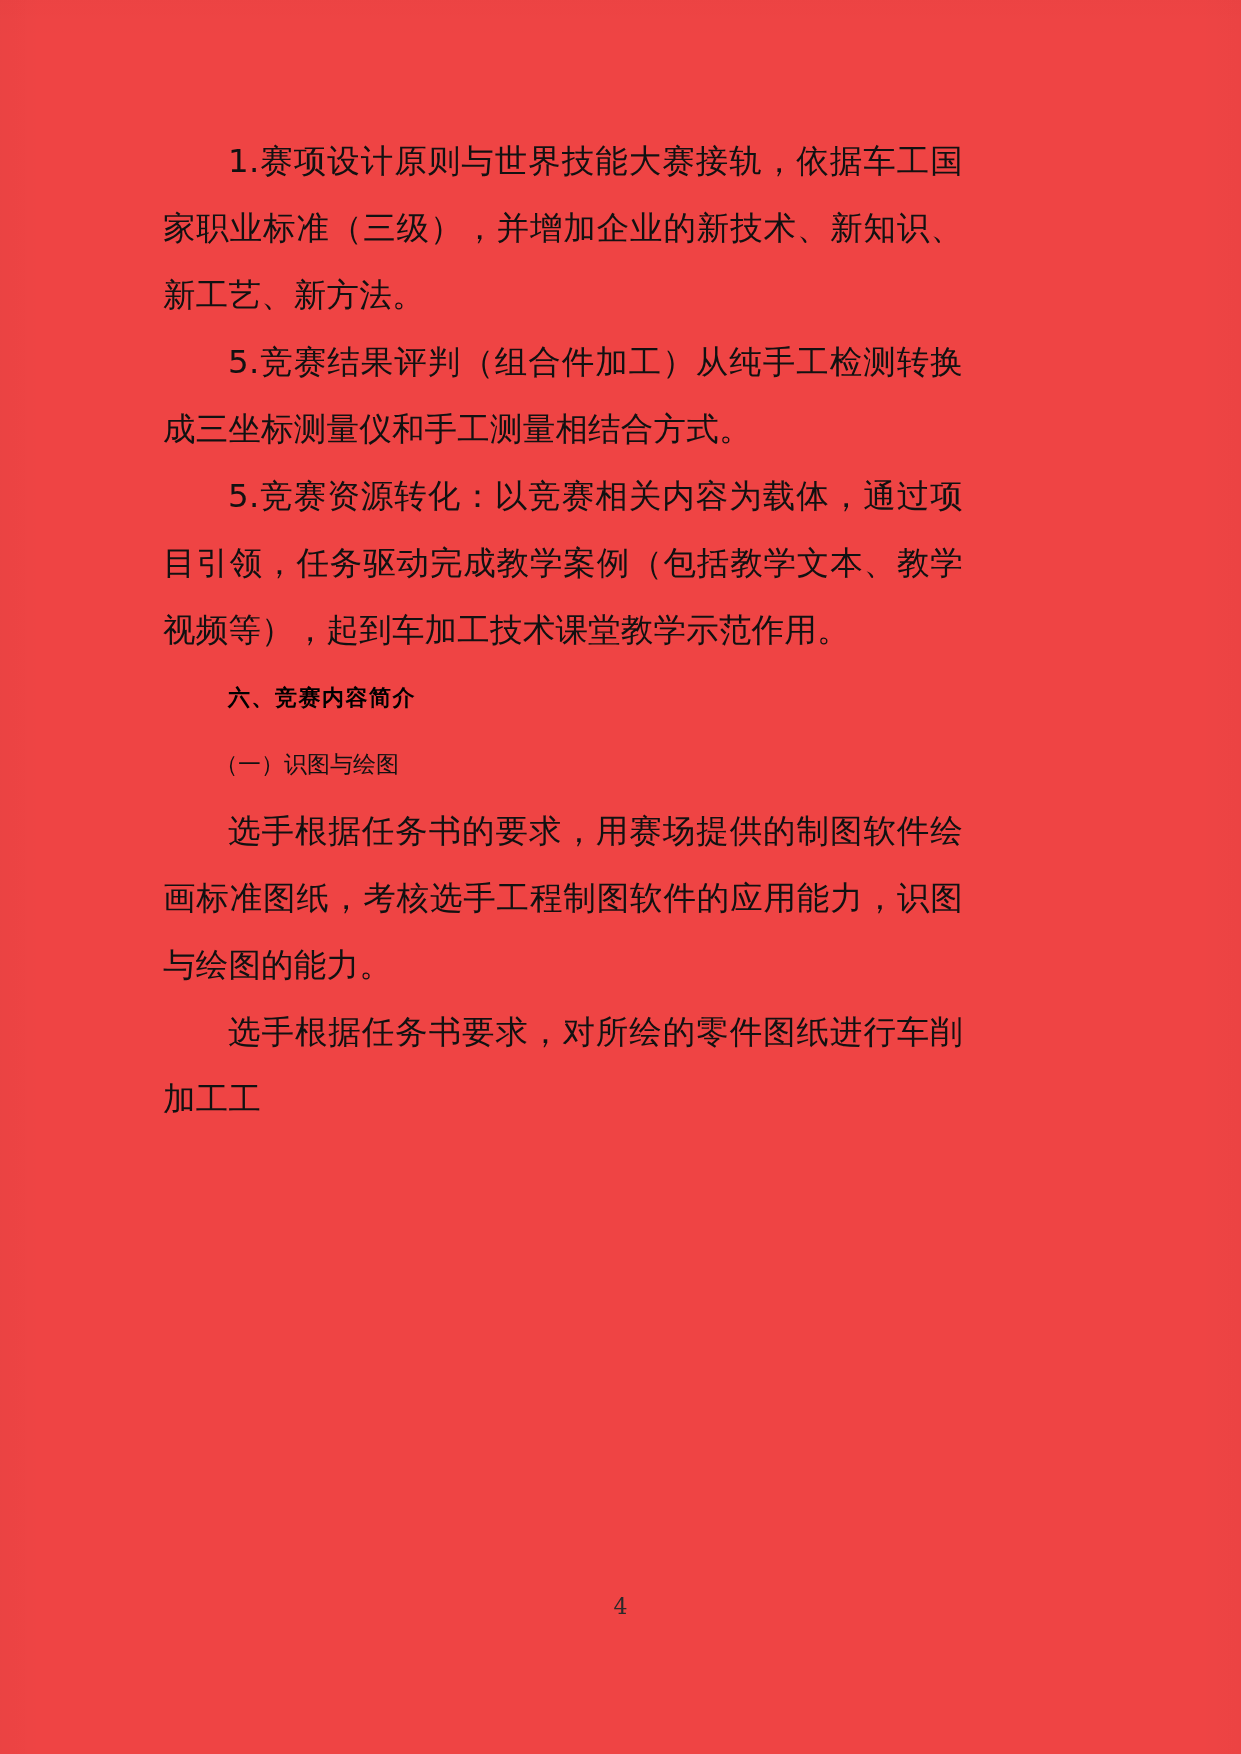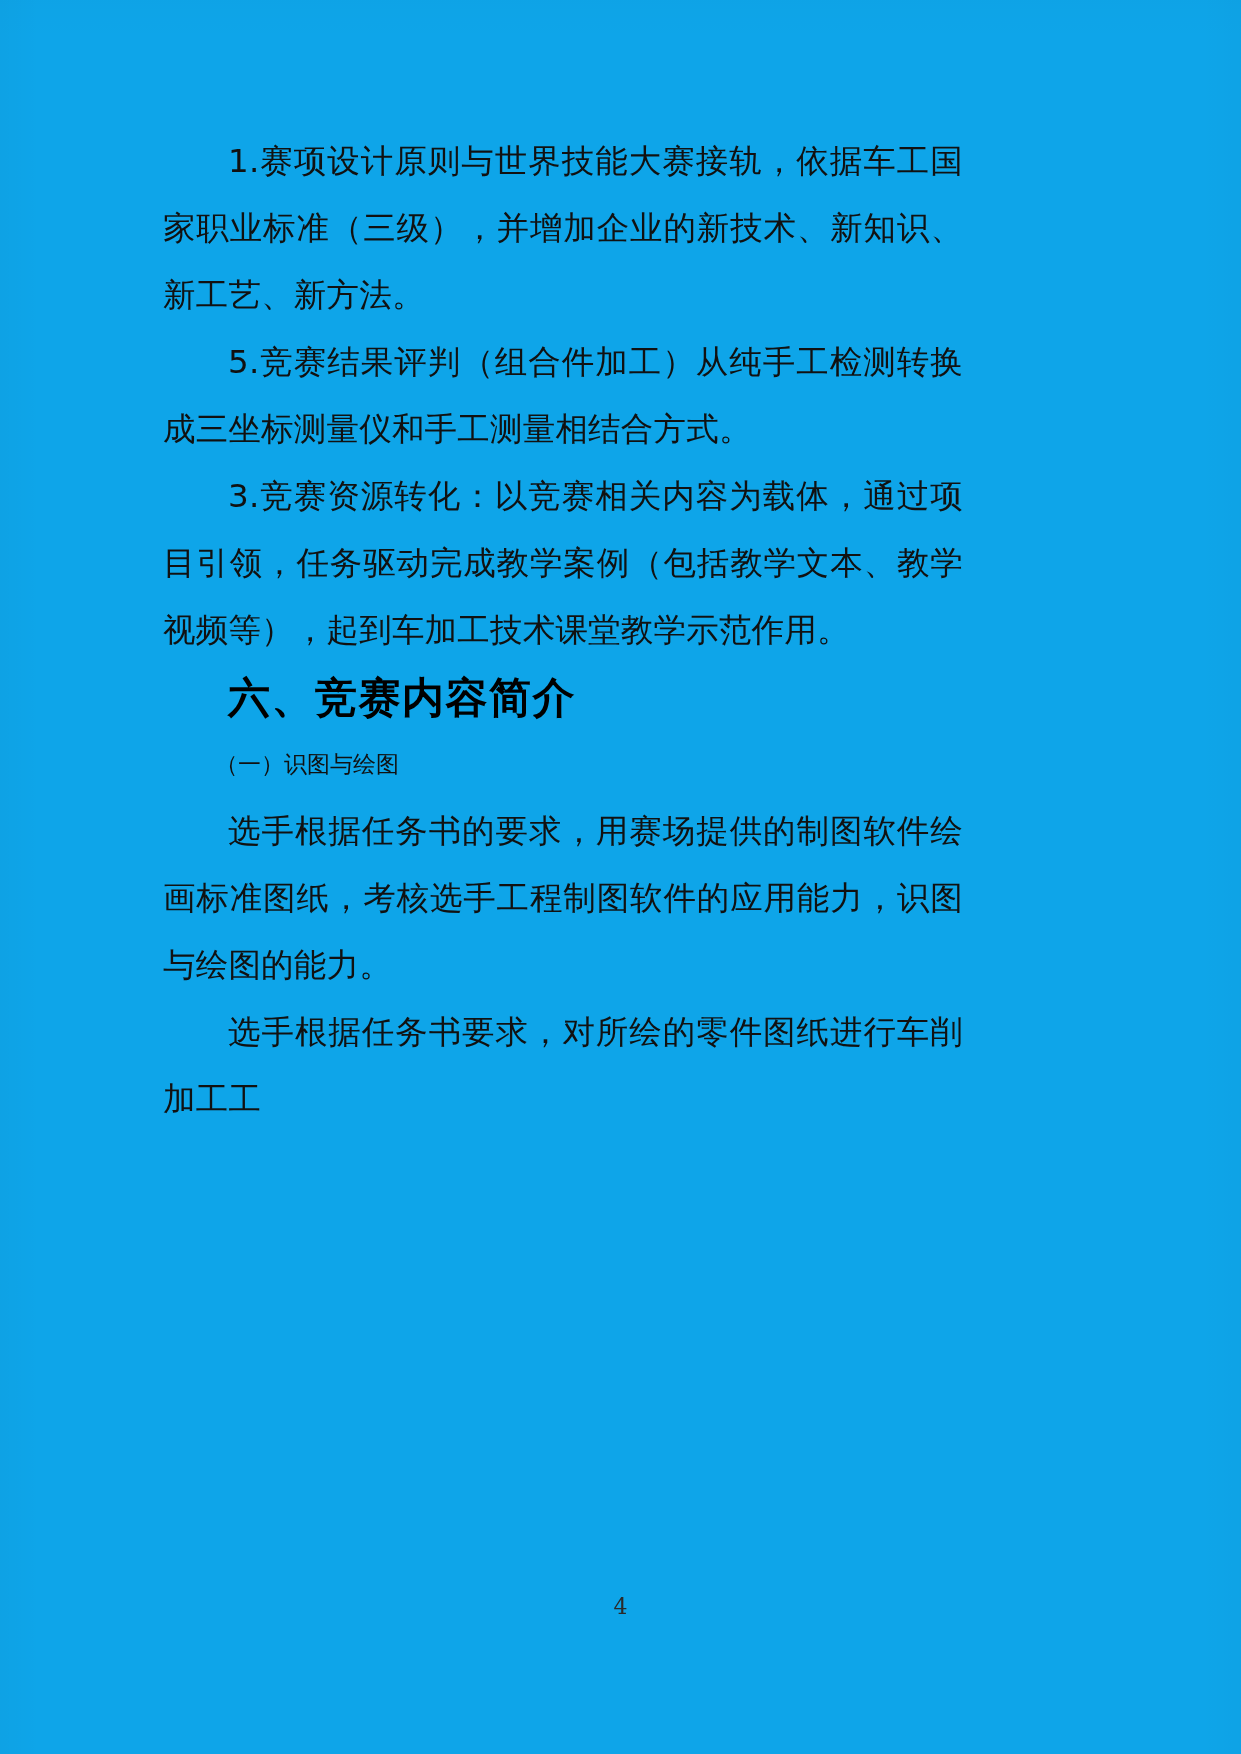--- a/index.html
+++ b/index.html
@@ -12,21 +12,21 @@
     height: 1754px;
     position: relative;
     overflow: hidden;
     font-family: "DejaVu Sans", "Liberation Sans", sans-serif;
   }
 
   
   #page {
     position: absolute;
     inset: 0;
-    background: #0ea5e9;
+    background: #ef4444;
   }
 
   
   #page::before {
     content: "";
     position: absolute;
     inset: 0;
     background:
       linear-gradient(to right, rgba(0,0,0,0.018) 0px, rgba(0,0,0,0) 40px),
       linear-gradient(to left,  rgba(0,0,0,0.015) 0px, rgba(0,0,0,0) 40px),
@@ -51,21 +51,21 @@
     margin: 0;
     font-weight: 500;
     -webkit-font-smoothing: none;
   }
 
   .indent-2 {
     text-indent: 65px;
   }
 
   .heading {
-    font-size: 42px;
+    font-size: 22px;
     line-height: 67px;
     color: #000000;
     font-weight: bold;
     margin: 0;
     text-indent: 65px;
     letter-spacing: 1.5px;
   }
 
   .subheading {
     font-size: 23px;
@@ -93,21 +93,21 @@
 <div id="page">
 
   <div id="text-body">
 
     <p class="para indent-2">1.赛项设计原则与世界技能大赛接轨，依据车工国家职业标准（三级），并增加企业的新技术、新知识、新工艺、新方法。</p>
 
 
 
     <p class="para indent-2">5.竞赛结果评判（组合件加工）从纯手工检测转换成三坐标测量仪和手工测量相结合方式。</p>
 
-    <p class="para indent-2">3.竞赛资源转化：以竞赛相关内容为载体，通过项目引领，任务驱动完成教学案例（包括教学文本、教学视频等），起到车加工技术课堂教学示范作用。</p>
+    <p class="para indent-2">5.竞赛资源转化：以竞赛相关内容为载体，通过项目引领，任务驱动完成教学案例（包括教学文本、教学视频等），起到车加工技术课堂教学示范作用。</p>
 
     <p class="heading">六、竞赛内容简介</p>
 
 
     <p class="subheading">（一）识图与绘图</p>
 
     <p class="para indent-2">选手根据任务书的要求，用赛场提供的制图软件绘画标准图纸，考核选手工程制图软件的应用能力，识图与绘图的能力。</p>
 
 
     <p class="para indent-2">选手根据任务书要求，对所绘的零件图纸进行车削加工工</p>

